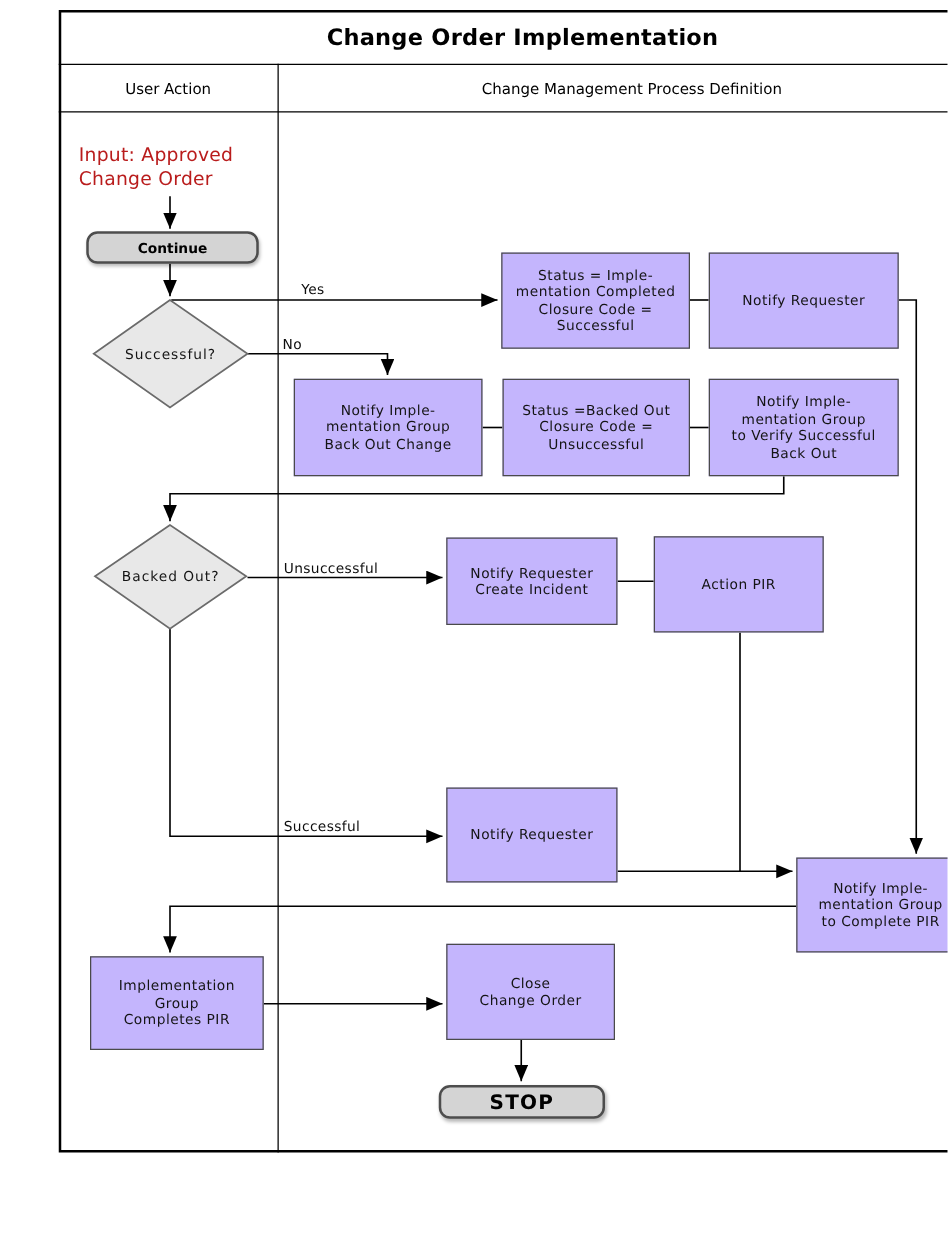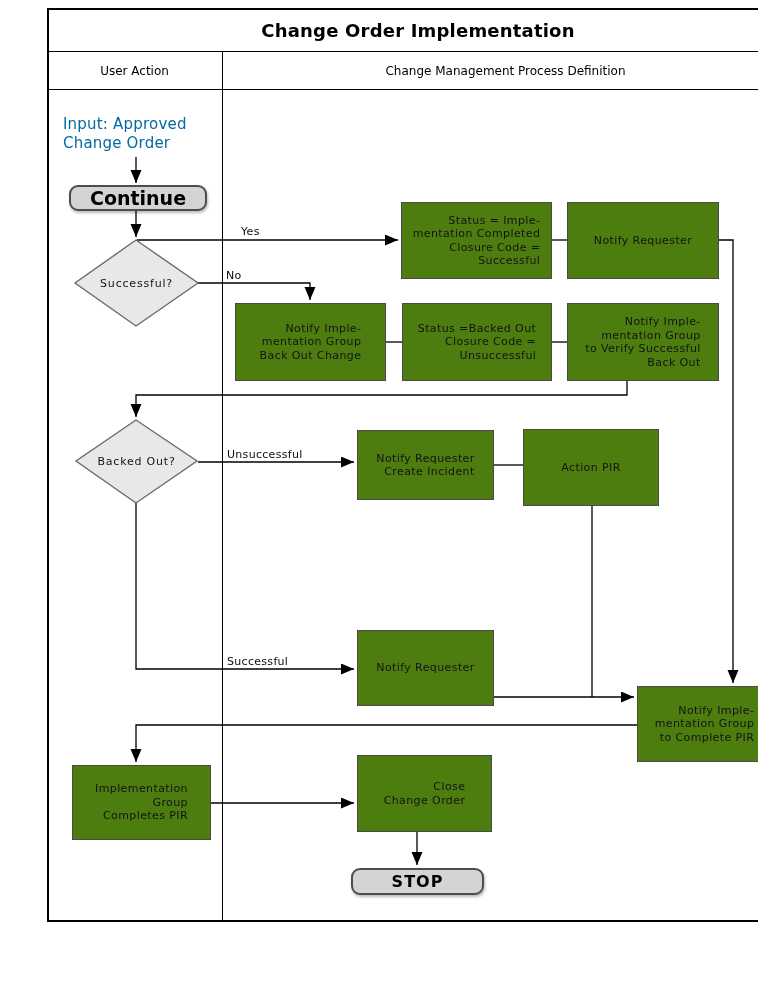--- a/index.html
+++ b/index.html
@@ -14,33 +14,33 @@
   .title{
     position:absolute;left:8px;top:10px;width:742px;height:40px;
     display:flex;align-items:center;justify-content:center;
     font-size:18px;font-weight:bold;letter-spacing:.2px;color:#000;
   }
   .colhead{position:absolute;top:53px;height:36px;display:flex;align-items:center;justify-content:center;font-size:12px;color:#000;}
   .colhead.left{left:8px;width:175px;}
   .colhead.right{left:183px;width:567px;}
   
   .node{
-    position:absolute;background:#4d7c0f;border:1px solid #4a4a4a;
-    display:flex;align-items:center;justify-content:center;text-align:right;
+    position:absolute;background:#c4b5fd;border:1px solid #4a4a4a;
+    display:flex;align-items:center;justify-content:center;text-align:center;
     font-size:11px;line-height:13.5px;letter-spacing:.4px;color:#141414;
     white-space:pre-line;box-sizing:border-box;
   }
   .terminator{
     position:absolute;background:#d4d4d4;border:2px solid #4d4d4d;border-radius:9px;
     display:flex;align-items:center;justify-content:center;
     font-weight:bold;color:#000;box-sizing:border-box;
     box-shadow:1px 2px 3px rgba(0,0,0,.28);
   }
   .freetext{
-    position:absolute;font-size:15px;line-height:19px;color:#0369a1;
+    position:absolute;font-size:15px;line-height:19px;color:#b91c1c;
     white-space:pre-line;letter-spacing:.2px;
   }
   .diamond-label{
     position:absolute;display:flex;align-items:center;justify-content:center;
     font-size:11px;letter-spacing:.8px;color:#141414;text-align:center;
   }
   .edge-label{position:absolute;font-size:11px;letter-spacing:.3px;color:#0d0d0d;}
   svg.wires{position:absolute;left:0;top:0;}
 </style>
 </head>
@@ -84,21 +84,21 @@
     </g>
     <g fill="#e8e8e8" stroke="#6b6b6b" stroke-width="1.4">
       <polygon points="97,240 36,283 97,326 159,283"></polygon>
       <polygon points="97,420 37,461 97,503 158,461"></polygon>
     </g>
   </svg>
 
   <div class="freetext" style="left:24px;top:115px;width:170px;">Input: Approved
 Change Order</div>
 
-  <div class="terminator" style="left:30px;top:185px;width:138px;height:26px;font-size:19px;">Continue</div>
+  <div class="terminator" style="left:30px;top:185px;width:138px;height:26px;font-size:11px;">Continue</div>
   <div class="terminator" style="left:312px;top:868px;width:133px;height:27px;font-size:16px;letter-spacing:1px;">STOP</div>
 
   <div class="diamond-label" style="left:36px;top:240px;width:123px;height:86px;">Successful?</div>
   <div class="diamond-label" style="left:37px;top:420px;width:121px;height:83px;">Backed Out?</div>
 
   <div class="node" style="left:362px;top:202px;width:151px;height:77px;">Status = Imple-
 mentation Completed
 Closure Code =
 Successful</div>
   <div class="node" style="left:528px;top:202px;width:152px;height:77px;">Notify Requester</div>

